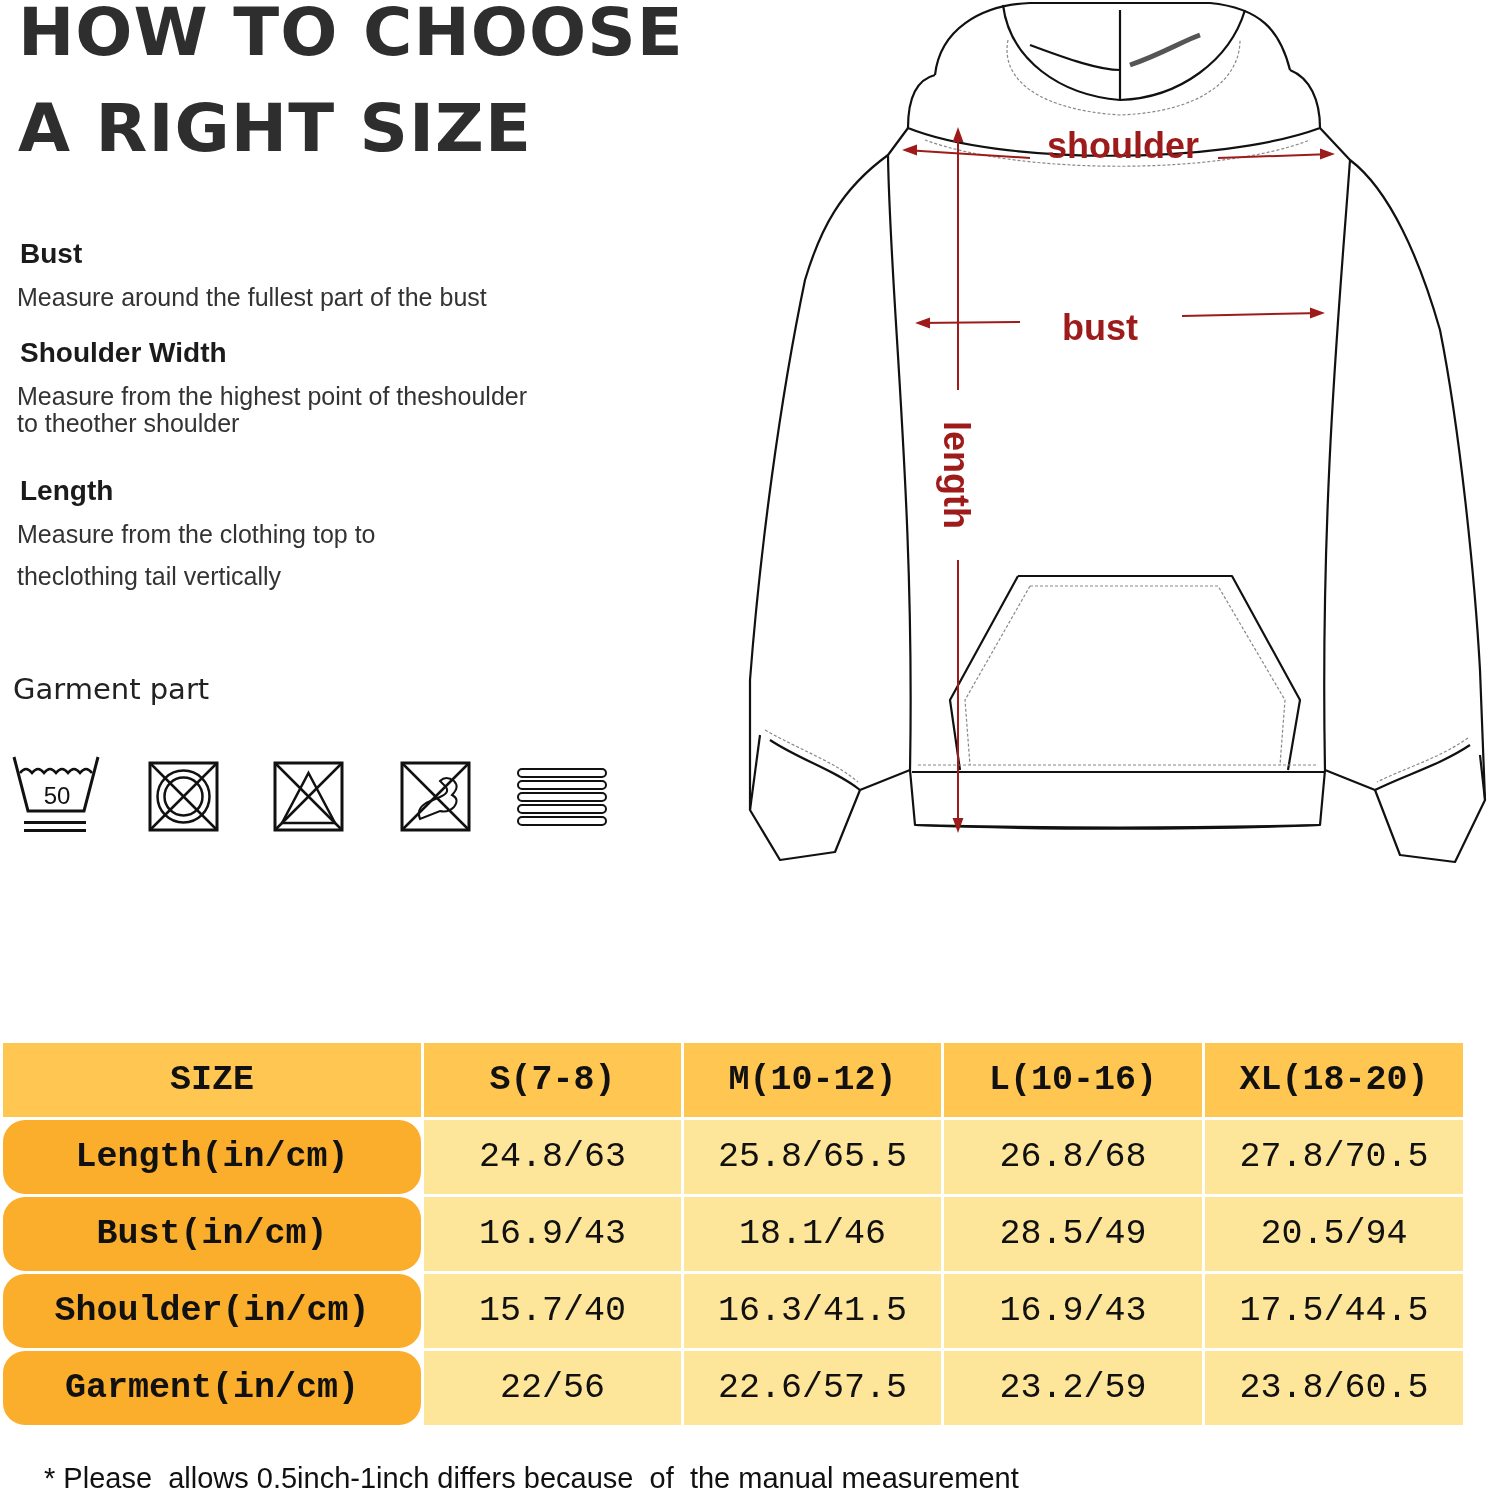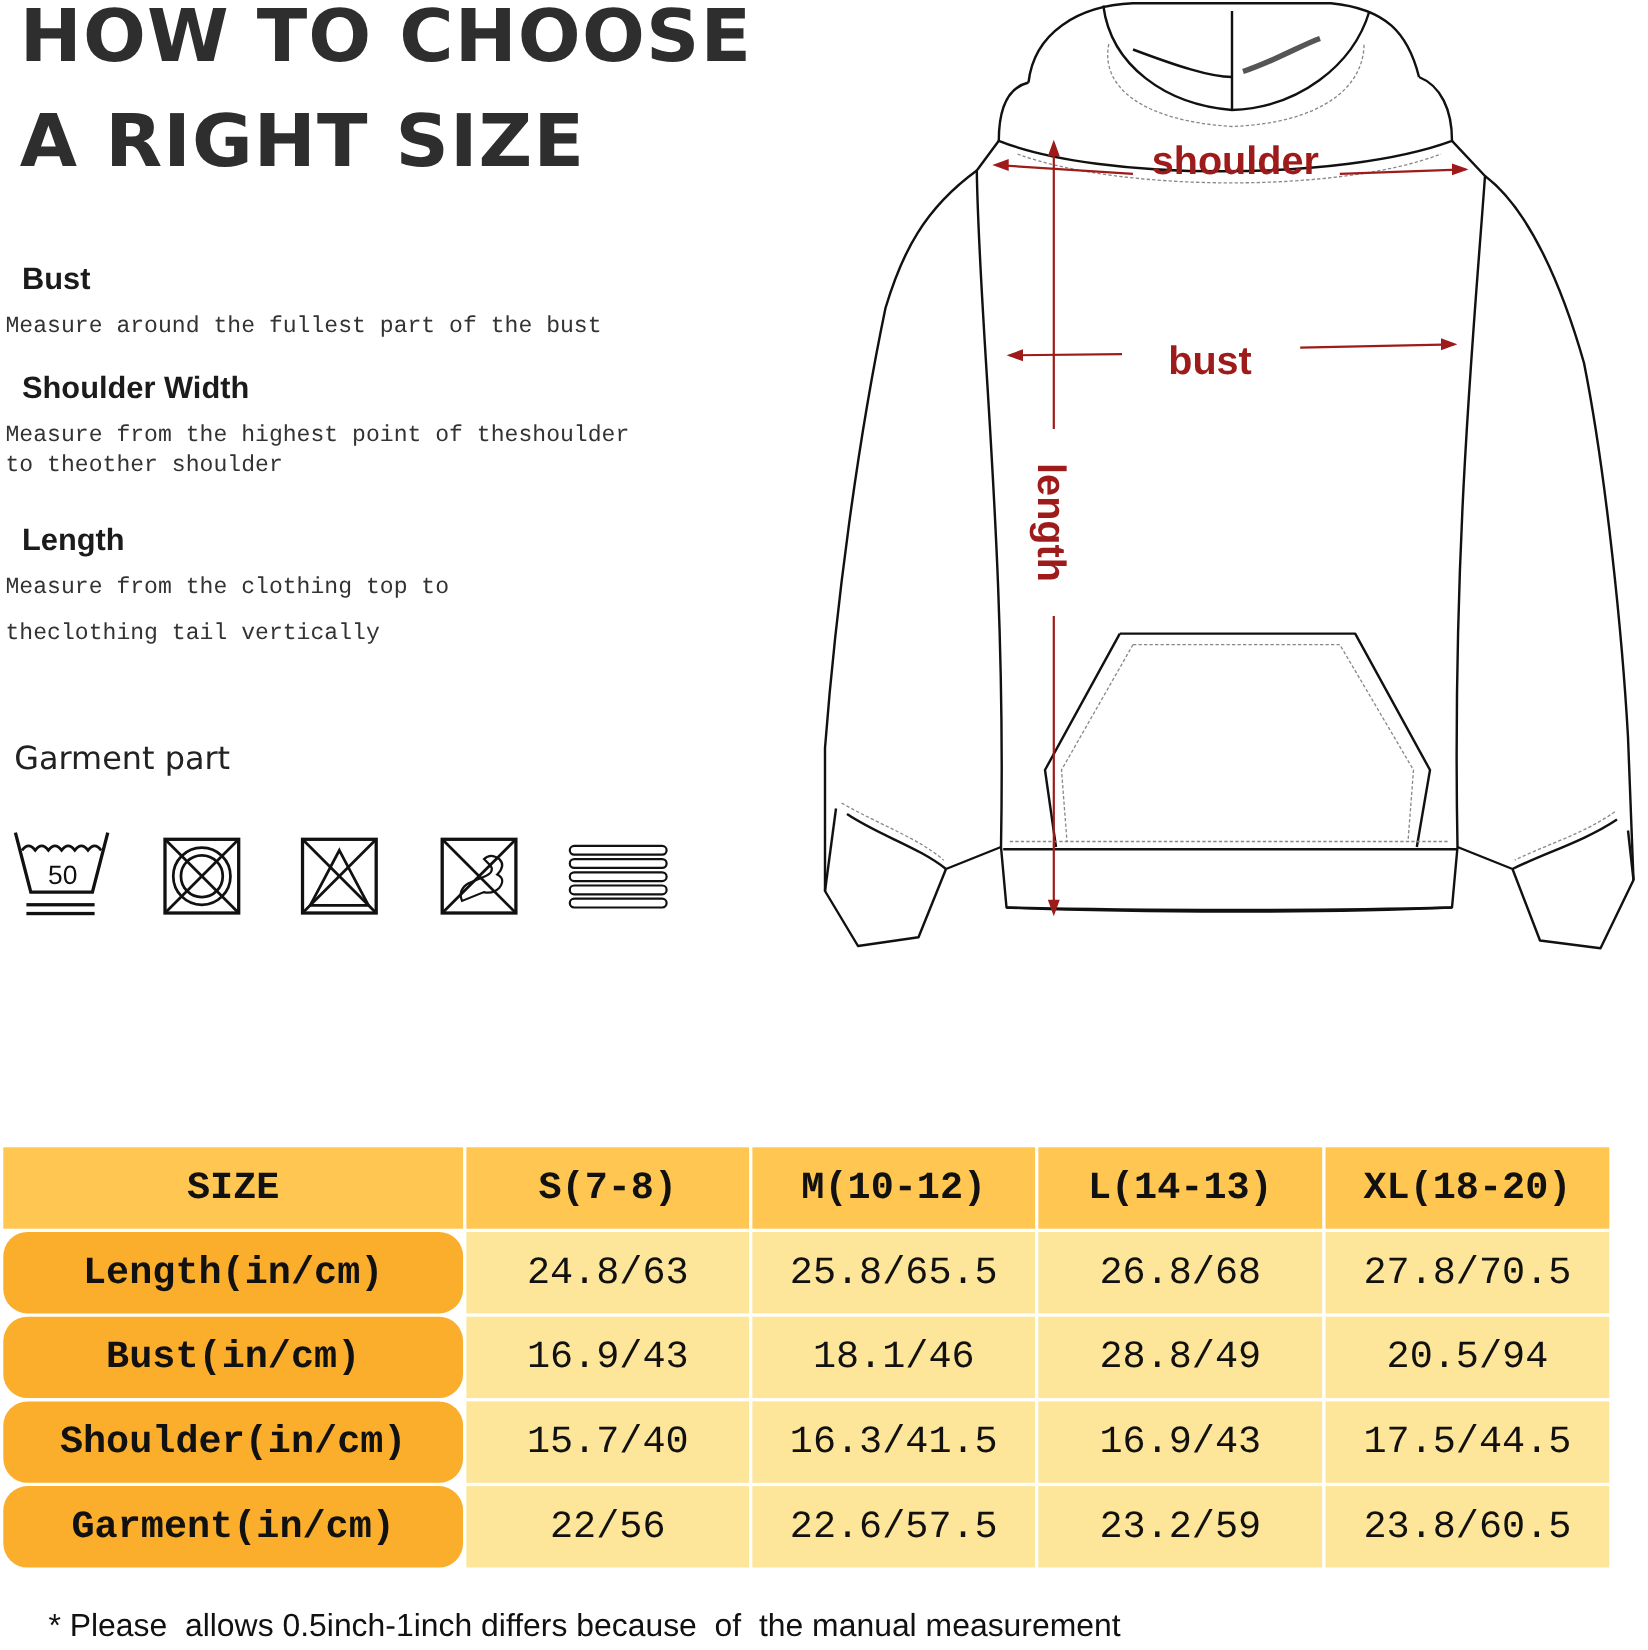--- a/index.html
+++ b/index.html
@@ -1,21 +1,21 @@
 <!DOCTYPE html>
 <html><head>
 <meta charset="utf-8">
 <style>
   html,body{margin:0;padding:0;background:#fff;}
   body{width:1498px;height:1500px;position:relative;overflow:hidden;font-family:"Liberation Sans",sans-serif;color:#222;}
   .title{position:absolute;left:18px;font-family:"DejaVu Sans",sans-serif;font-weight:bold;font-size:66px;letter-spacing:1px;color:#2e2e2e;line-height:1;transform:scaleX(1.02);transform-origin:left;}
   .t1{top:0px;}
   .t2{top:96px;}
   .h{position:absolute;left:20px;font-family:"Liberation Sans",sans-serif;font-weight:bold;font-size:28px;color:#1b1b1b;}
-  .d{position:absolute;left:5px;font-family:Liberation Mono, monospace;font-size:21px;color:#333;line-height:27px;}
+  .d{position:absolute;left:17px;font-family:Liberation Sans, sans-serif;font-size:25px;color:#333;line-height:27px;}
   .care-label{position:absolute;left:13px;top:672px;font-family:"DejaVu Sans",sans-serif;font-size:29px;color:#222;}
   .care-icon{position:absolute;top:755px;}
   .drawing{position:absolute;left:740px;top:0;width:758px;height:880px;}
   .size-table{position:absolute;left:3px;top:1043px;border-collapse:separate;border-spacing:3px 3px;margin:-3px;}
   .size-table td{height:74px;text-align:center;vertical-align:middle;font-family:Liberation Mono, monospace;font-size:35px;color:#111;padding:0;}
   .size-table tr.head td{background:#FFC651;font-weight:bold;}
   .size-table td.rowhead{background:#FBAE2C;font-weight:bold;border-radius:22px;}
   .size-table td.cell{background:#FDE59A;}
   .note{position:absolute;left:44px;top:1462px;font-family:"Liberation Sans",sans-serif;font-size:29px;color:#111;}
 </style>
@@ -128,35 +128,35 @@
   <text x="360" y="340" text-anchor="middle" font-family="Liberation Sans, sans-serif" font-weight="bold" font-size="36" fill="#9E1B1B">bust</text>
   <text x="0" y="0" transform="translate(204,475) rotate(90)" text-anchor="middle" font-family="Liberation Sans, sans-serif" font-weight="bold" font-size="36" fill="#9E1B1B">length</text>
 </svg>
 
 <table class="size-table">
   <tbody>
       <tr class="head">
     <td style="width:418px">SIZE</td>
     <td style="width:257px">S(7-8)</td>
     <td style="width:257px">M(10-12)</td>
-    <td style="width:258px">L(14-13)</td>
+    <td style="width:258px">L(10-16)</td>
     <td style="width:258px">XL(18-20)</td>
   </tr>
   <tr>
     <td class="rowhead">Length(in/cm)</td>
     <td class="cell">24.8/63</td>
     <td class="cell">25.8/65.5</td>
     <td class="cell">26.8/68</td>
     <td class="cell">27.8/70.5</td>
   </tr>
   <tr>
     <td class="rowhead">Bust(in/cm)</td>
     <td class="cell">16.9/43</td>
     <td class="cell">18.1/46</td>
-    <td class="cell">28.8/49</td>
+    <td class="cell">28.5/49</td>
     <td class="cell">20.5/94</td>
   </tr>
   <tr>
     <td class="rowhead">Shoulder(in/cm)</td>
     <td class="cell">15.7/40</td>
     <td class="cell">16.3/41.5</td>
     <td class="cell">16.9/43</td>
     <td class="cell">17.5/44.5</td>
   </tr>
   <tr>

